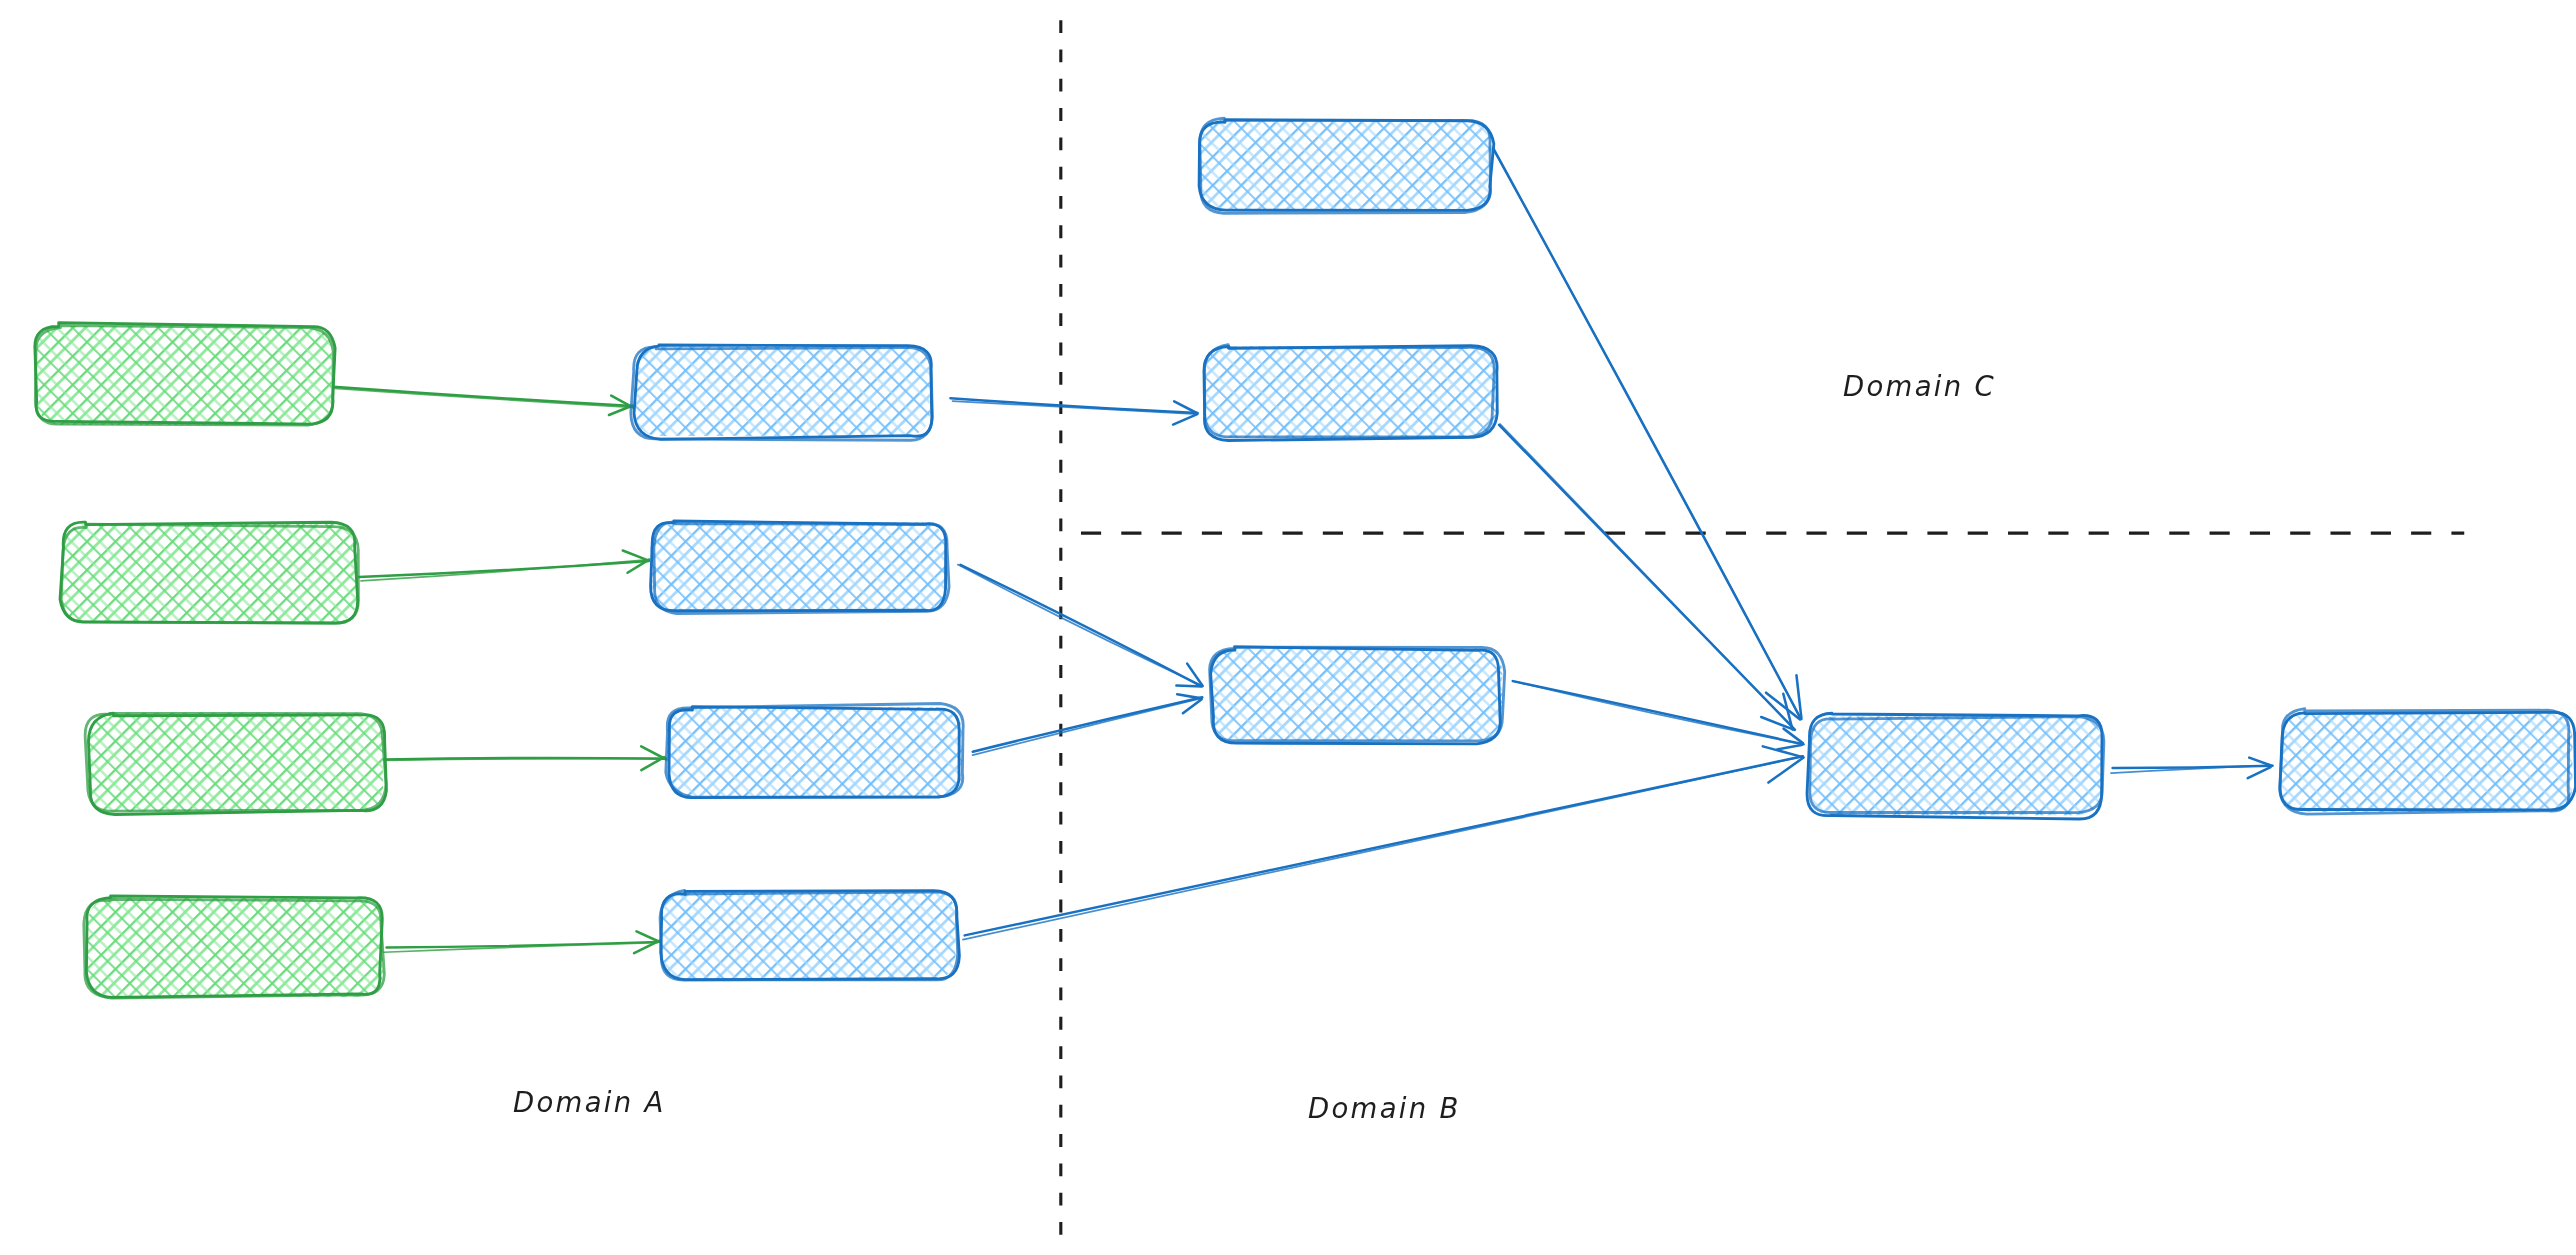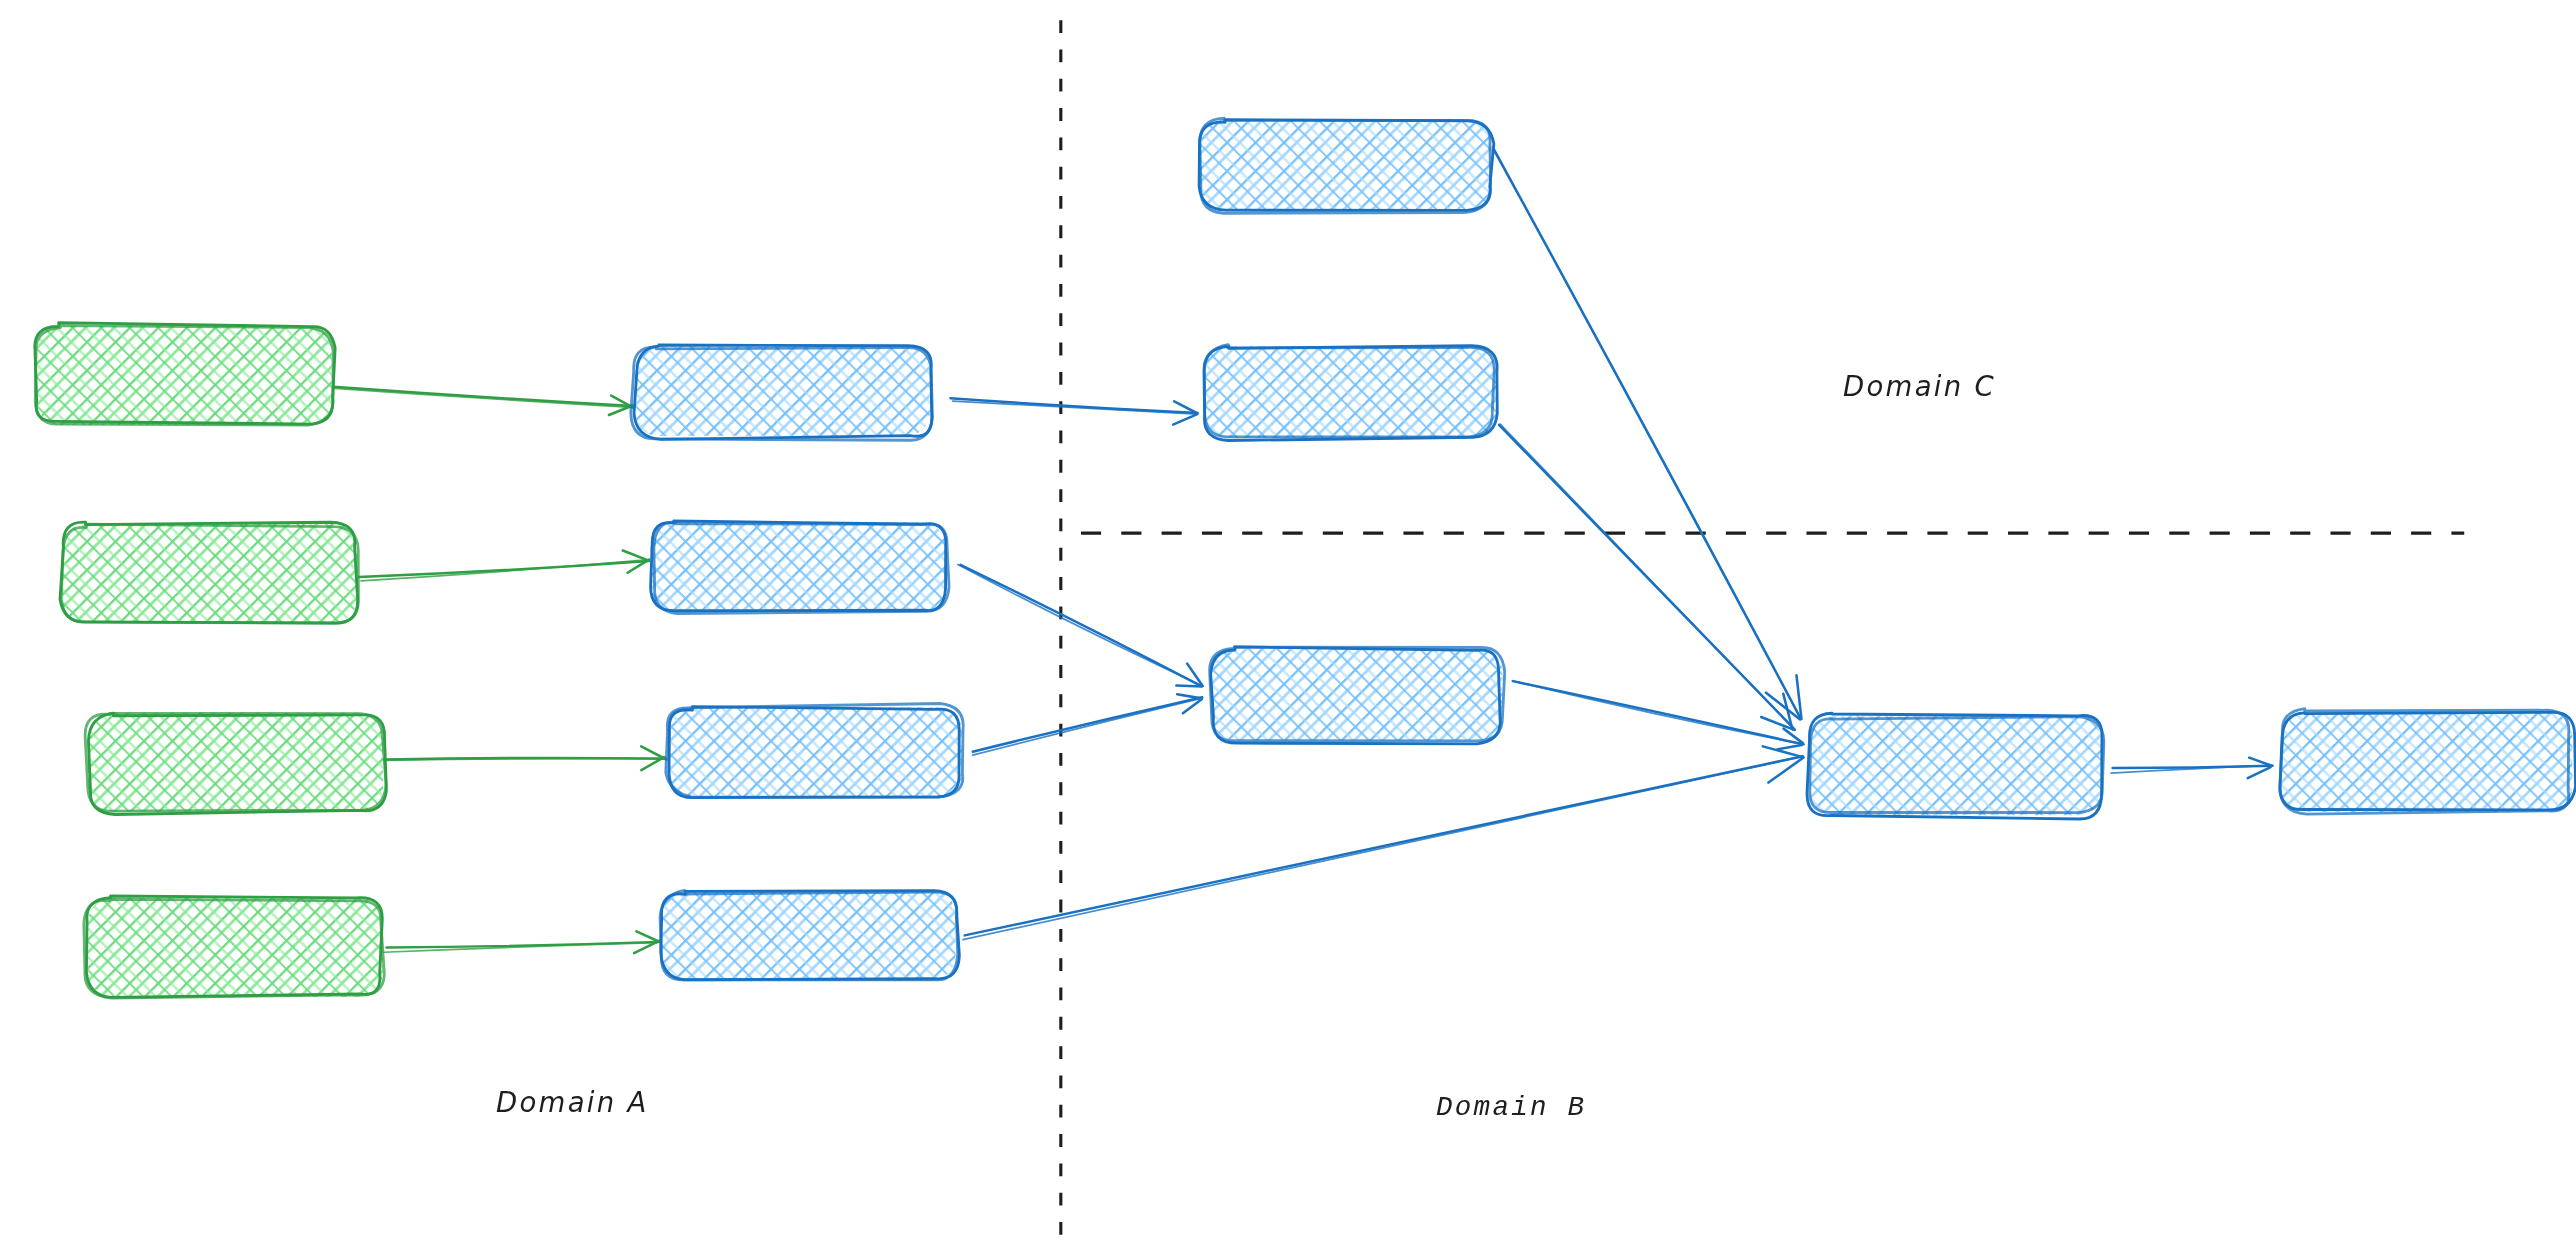--- a/index.html
+++ b/index.html
@@ -465,19 +465,19 @@
           Q 2807.795281424464 888.3948594367108 2778.5847063192095 884.9785014052776
           L 2518.161907890887 888.7213012970618
           Q 2490.6068625954013 886.8862930564612 2488.546433212118 862.2455841337543
           L 2492.0333793196983 800.4378434665678
           Q 2488.5260018485255 777.2313248654973 2515.8343230735672 773.4845538142531 Z" fill="none" stroke="#1971c2" stroke-width="3.1" stroke-linecap="round" stroke-linejoin="round" opacity="0.75"></path>
         </g>
       </g>
   </svg>
 
   <div id="labels-group">
-      <div class="domain-label" style="left: 496px; top: 1086px;">Domain A</div>
-      <div class="domain-label" style="left: 1436px; top: 1092px; font-family: Liberation Mono, monospace;">Domain B</div>
+      <div class="domain-label" style="left: 513px; top: 1086px;">Domain A</div>
+      <div class="domain-label" style="left: 1308px; top: 1092px;">Domain B</div>
       <div class="domain-label" style="left: 1843px; top: 370px;">Domain C</div>
     </div>
 
 </div>
 
 
 </body></html>

